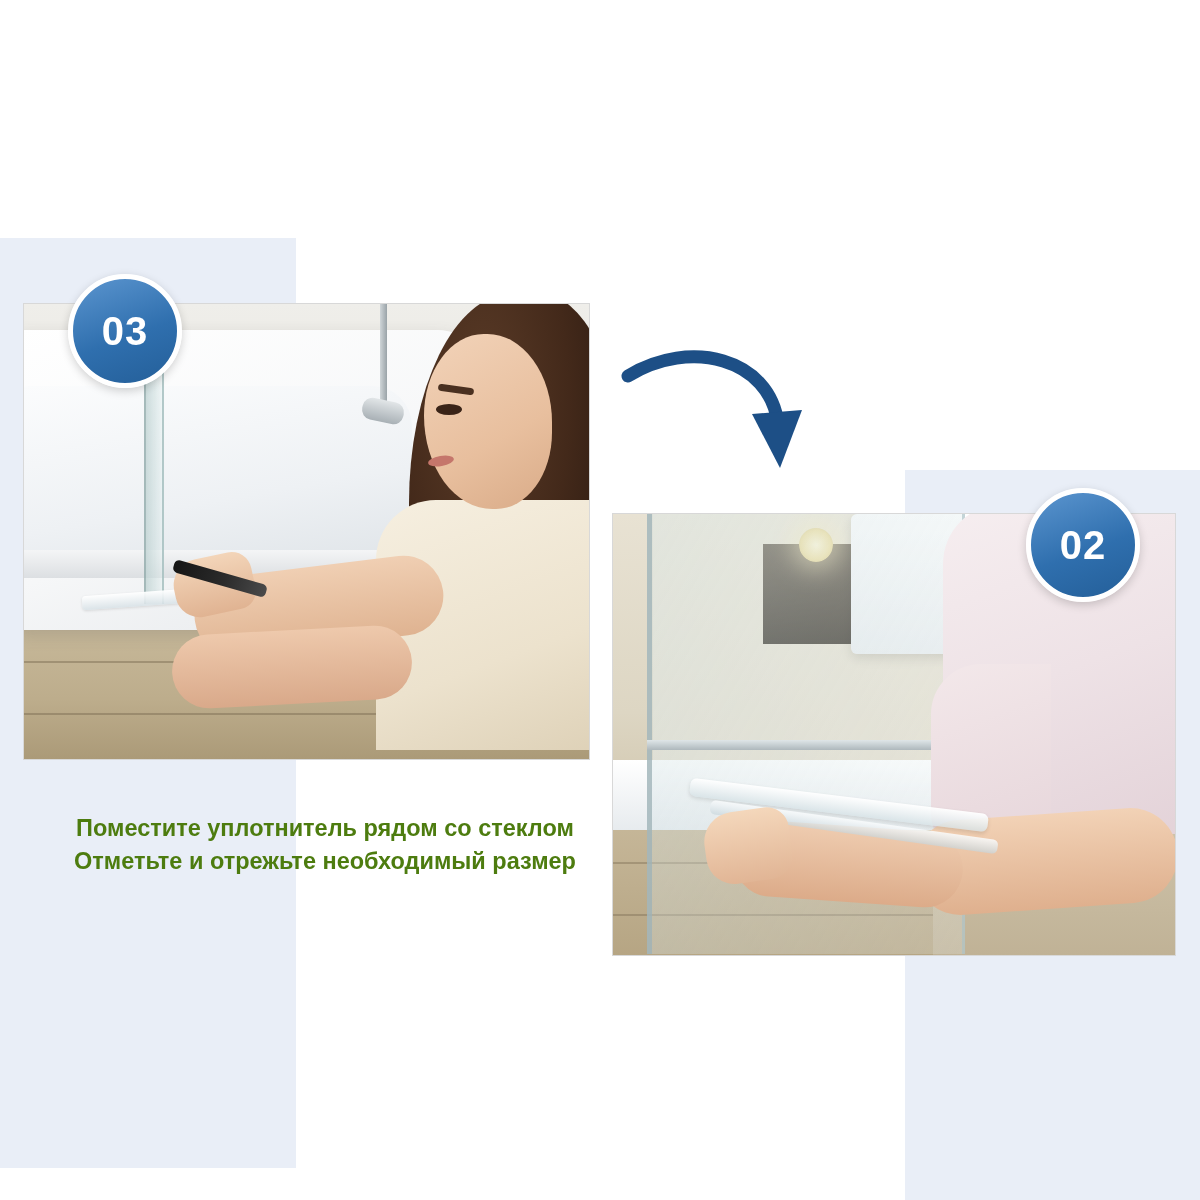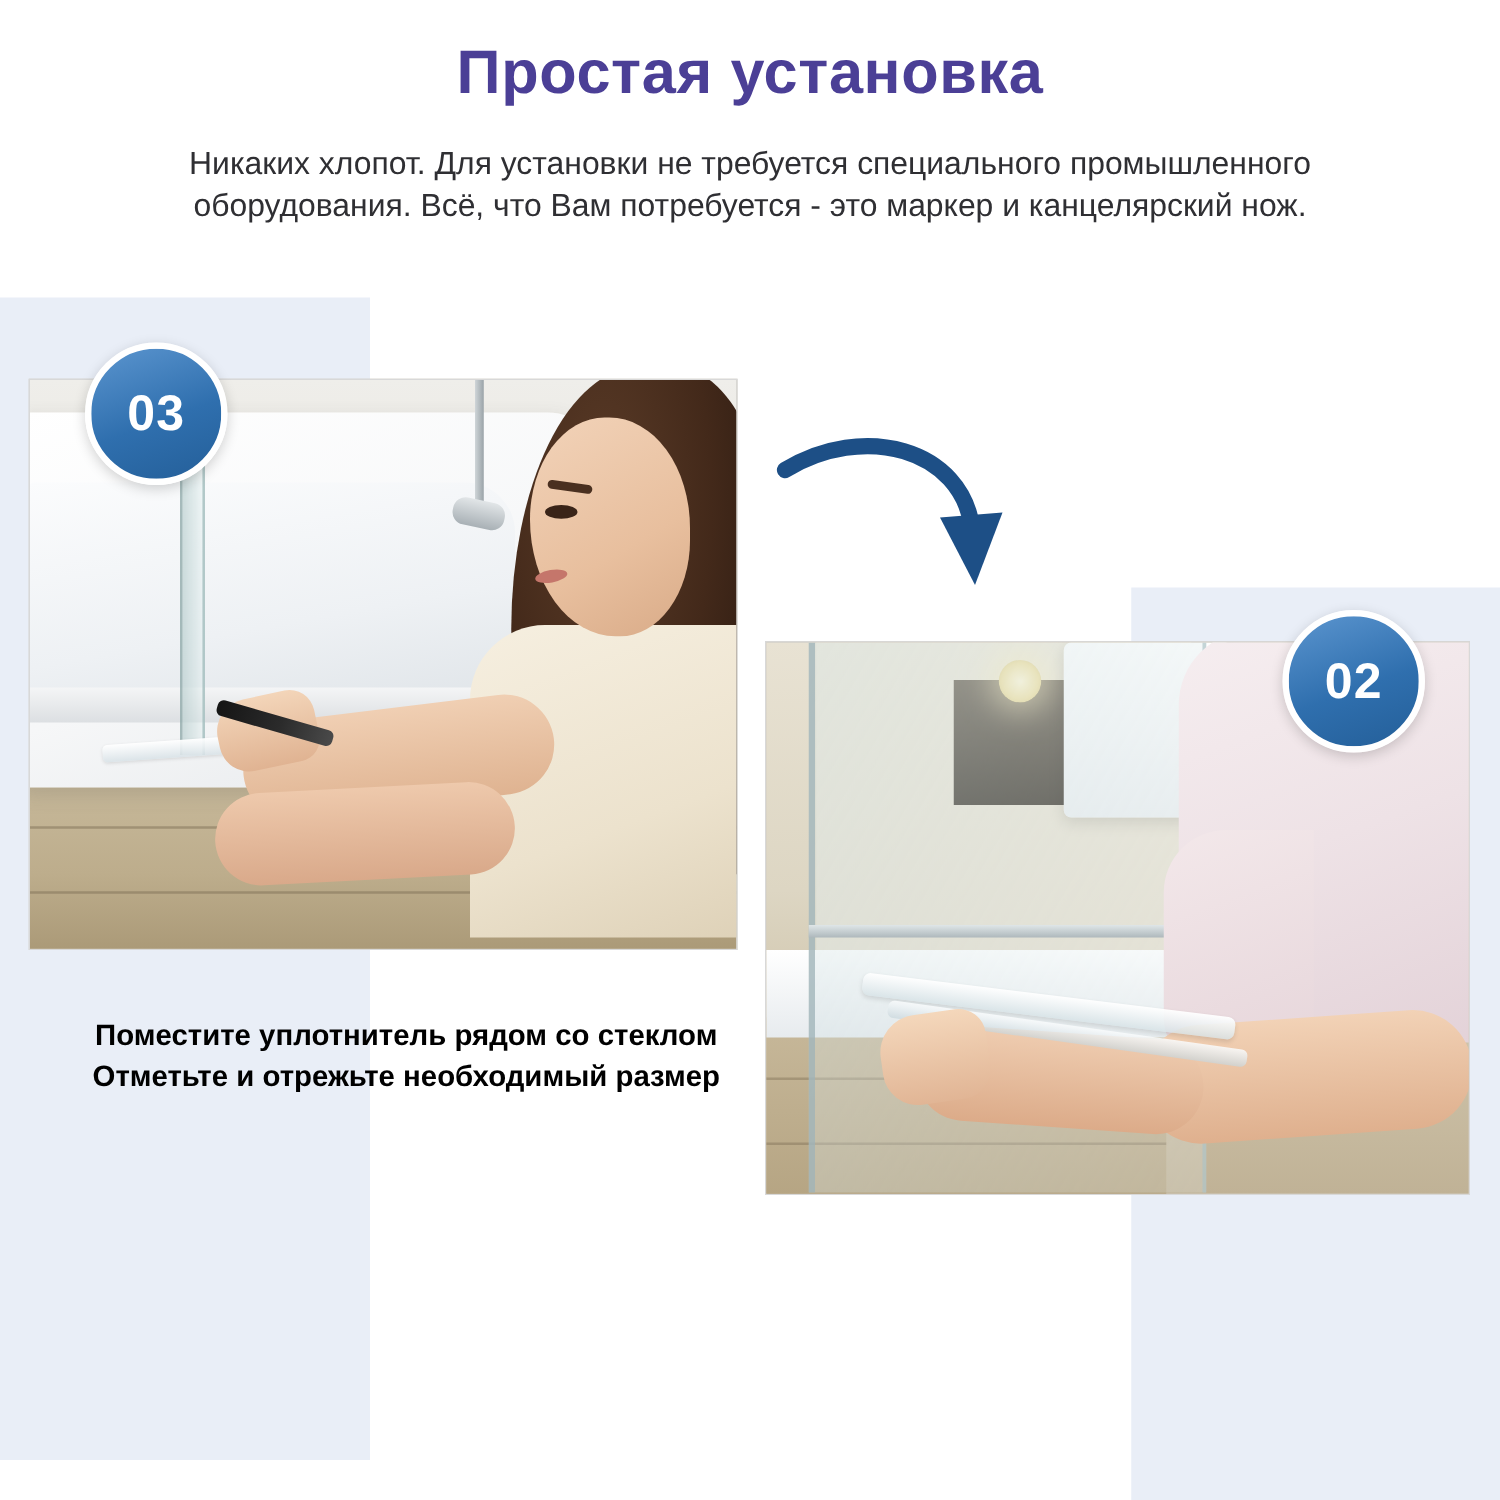--- a/index.html
+++ b/index.html
@@ -318,21 +318,21 @@
     top: 350px;
     width: 190px;
     height: 140px;
   }
 
   
   .caption {
     position: absolute;
     font-size: 23.5px;
     font-weight: bold;
-    color: #000000;
+    color: #4d7c0f;
     line-height: 1.42;
     white-space: pre-line;
   }
   .caption-1 {
     left: 55px;
     top: 812px;
     width: 540px;
     text-align: center;
   }
   .caption-2 {
@@ -343,24 +343,20 @@
   }
 </style>
 </head>
 <body>
 
 <div class="page">
 
   <div class="panel panel-left"></div>
   <div class="panel panel-right"></div>
 
-  <div class="header">
-    <h1 class="title">Простая установка</h1>
-    <p class="subtitle">Никаких хлопот. Для установки не требуется специального промышленного оборудования. Всё, что Вам потребуется - это маркер и канцелярский нож.</p>
-  </div>
 
   <div class="photo photo-1">
     <div class="p1-wall"></div>
     <div class="p1-floor">
       <div class="p1-floor-line" style="top:52px;"></div>
       <div class="p1-floor-line" style="top:104px;"></div>
     </div>
     <div class="p1-tub">
       <div class="p1-tub-inner"></div>
     </div>

